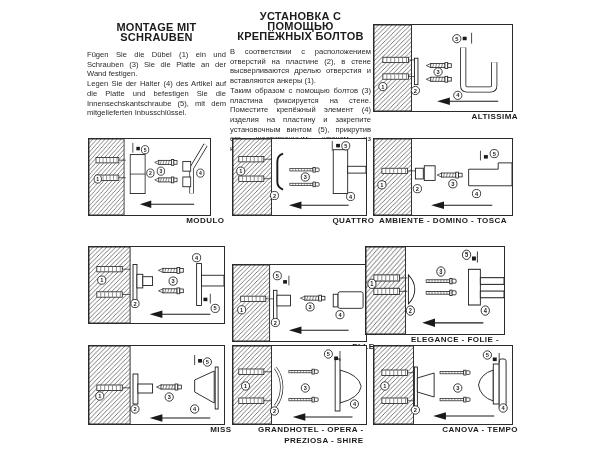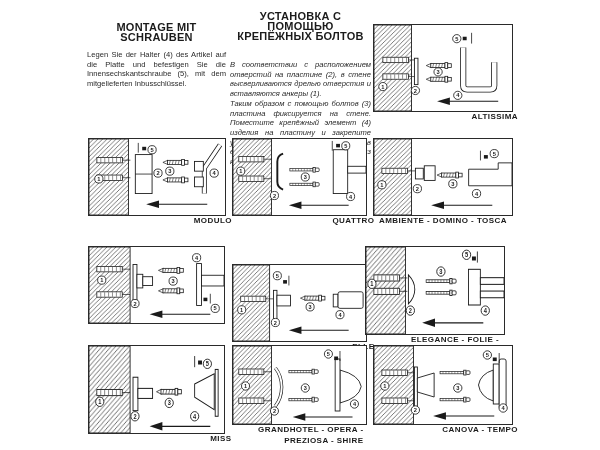--- a/index.html
+++ b/index.html
@@ -59,27 +59,28 @@
     <g id="arrowL">
       <line x1="10" y1="0" x2="62" y2="0" stroke="#1a1a1a" stroke-width="1.2"></line>
       <polygon points="0,0 13,-3.8 13,3.8" fill="#1a1a1a"></polygon>
     </g>
   </defs>
 </svg>
 
 <section class="col col-de">
   <h1>MONTAGE MIT SCHRAUBEN</h1>
   <div class="body">
+    <p>Fügen Sie die Dübel (1) ein und Schrauben (3) Sie die Platte an der Wand festigen.</p>
     <p>Legen Sie der Halter (4) des Artikel auf die Platte und befestigen Sie die Innensechskantschraube (5), mit dem mitgelieferten Inbusschlüssel.</p>
   </div>
 </section>
 
 <section class="col col-ru">
   <h1>УСТАНОВКА С ПОМОЩЬЮ КРЕПЁЖНЫХ БОЛТОВ</h1>
-  <div class="body" style="margin-top:19px;font-style:italic;">
+  <div class="body" style="margin-top:6px;">
     <p>В соответствии с расположением отверстий на пластине (2), в стене высверливаются дрелью отверстия и вставляются анкеры (1).</p>
     <p>Таким образом с помощью болтов (3) пластина фиксируется на стене. Поместите крепёжный элемент (4) изделия на пластину и закрепите установочным винтом (5), прикрутив его шестигранным ключом из комплекта поставки.</p>
   </div>
 </section>
 
 <figure class="panel" style="left:373px;top:24px;width:140px;height:88px;">
   <div class="box">
       <svg viewBox="0 0 140 88" preserveAspectRatio="none">
     <rect class="wall" x="0" y="0" width="38" height="88"></rect>
     <g>
@@ -118,21 +119,21 @@
         </g>
     <g class="mk" transform="translate(84,14)">
           <circle r="4.2"></circle>
           <text y="2.1">5</text>
         </g>
   </svg>
     </div>
   <figcaption>ALTISSIMA</figcaption>
 </figure>
 
-<figure class="panel" style="left:88px;top:138px;width:138px;height:78px;">
+<figure class="panel" style="left:88px;top:138px;width:123px;height:78px;">
   <div class="box">
       <svg viewBox="0 0 138 78" preserveAspectRatio="none">
     <rect class="wall" x="0" y="0" width="40" height="78"></rect>
     <g>
           <use href="#dowel" x="8" y="19"></use>
           <use href="#dowel" x="8" y="37"></use>
         </g>
     <g>
           <rect class="w" x="47" y="16" width="17" height="40"></rect>
           <line class="ln" x1="47" y1="36" x2="64" y2="36" stroke-width="0.8"></line>
@@ -408,21 +409,21 @@
         </g>
     <g class="mk" transform="translate(102,7)">
           <circle r="4.2"></circle>
           <text y="2.1">5</text>
         </g>
   </svg>
     </div>
   <figcaption class="cap-2line">ELEGANCE - FOLIE - REGENCY - TECNO - TRATTO</figcaption>
 </figure>
 
-<figure class="panel" style="left:88px;top:345px;width:137px;height:89px;">
+<figure class="panel" style="left:88px;top:345px;width:137px;height:80px;">
   <div class="box">
       <svg viewBox="0 0 138 78" preserveAspectRatio="none">
     <rect class="wall" x="0" y="0" width="42" height="78"></rect>
     <g>
           <use href="#dowel" x="8" y="39"></use>
         </g>
     <g>
           <rect class="w" x="45" y="28" width="5" height="30"></rect>
           <rect class="w" x="50" y="38" width="15" height="9"></rect>
         </g>

